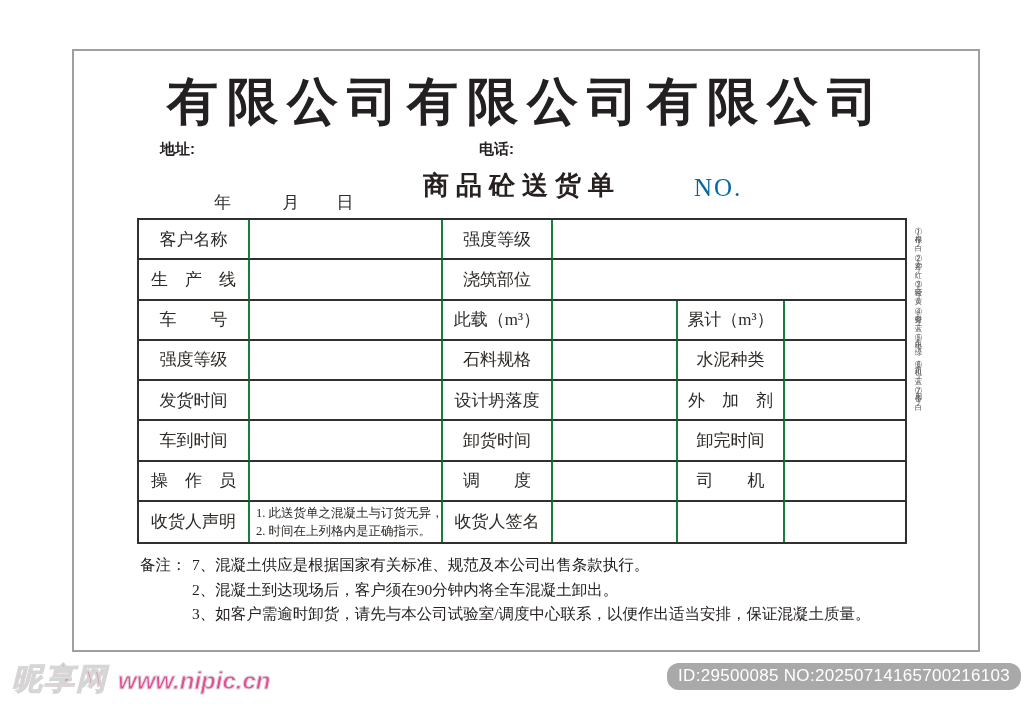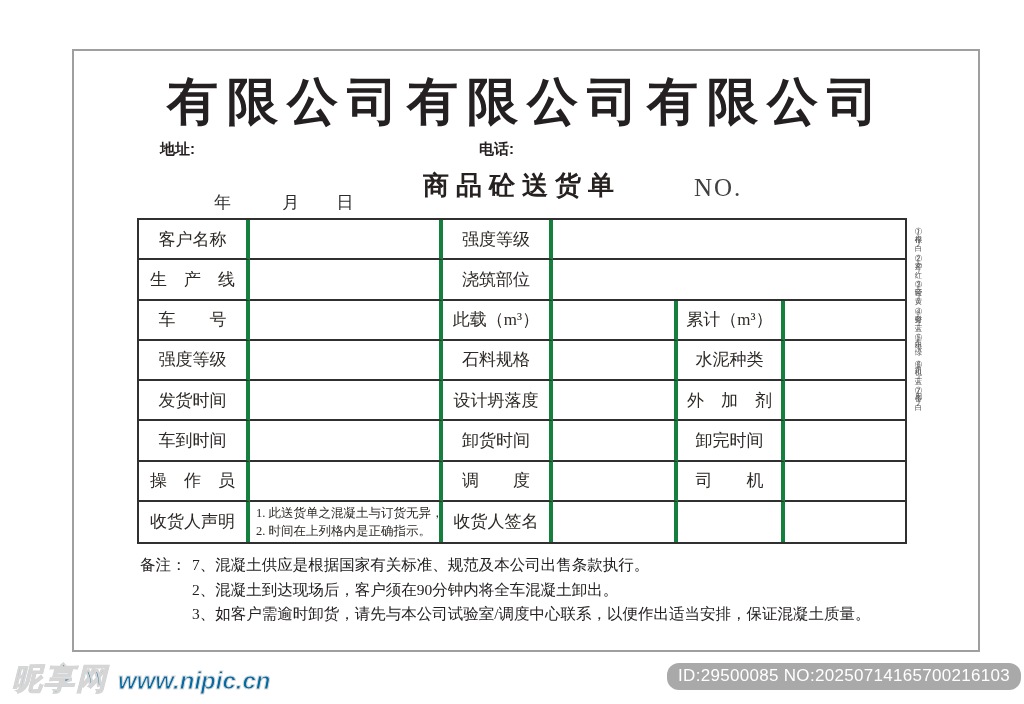--- a/index.html
+++ b/index.html
@@ -11,52 +11,52 @@
 
   .company-title { left:73px; top:74px; width:908px; text-align:center;
     font-weight:bold; font-size:51px; letter-spacing:9px; color:#242021; line-height:56px; white-space:nowrap; }
 
   .contact-label { top:140px; font-weight:bold; font-size:15px; color:#262120; }
   .addr { left:160px; } .phone { left:479px; }
 
   .doc-title { left:137px; top:168px; width:770px; text-align:center;
     font-weight:bold; font-size:26px; letter-spacing:7px; color:#262120; }
   .no-label { left:694px; top:174px; font-family:"Liberation Serif",serif;
-    font-size:25px; letter-spacing:2px; color:#404040; }
+    font-size:25px; letter-spacing:2px; color:#0369a1; }
 
   .date-row { left:214px; top:191px; font-family:"Liberation Serif",serif;
     font-size:17px; color:#2b2b2b; }
   .date-row .m { margin-left:47px; } .date-row .d { margin-left:33px; }
 
   .form-table { left:137px; top:218px; width:770px; height:326px;
     border:2px solid #303030; display:grid;
     grid-template-columns:111px 193px 110px 125px 107px 120px;
     grid-auto-rows:1fr; background:#fff; }
-  .cell { border-right:4px solid #15803d; border-bottom:2px solid #303030;
+  .cell { border-right:2px solid #15803d; border-bottom:2px solid #303030;
     display:flex; align-items:center; justify-content:center;
     font-family:"Liberation Serif",serif; font-size:17px; color:#2d2926; white-space:nowrap; }
   .cell.span3 { grid-column:span 3; }
   .cell.last-col { border-right:none; }
   .cell.last-row { border-bottom:none; }
   .cell.decl { flex-direction:column; align-items:flex-start; justify-content:center;
     font-size:12.5px; line-height:1.45; padding:2px 3px 2px 6px; color:#2d2926; }
 
   .copy-strip { left:909px; top:221px; width:18px; display:flex; flex-direction:column;
     align-items:center; gap:1px; }
   .copy-strip span { writing-mode:vertical-rl; text-orientation:upright;
     font-family:"Liberation Serif",serif; font-size:7.5px; line-height:1.05; color:#555; }
 
   .remarks { left:140px; top:553px; width:820px; font-family:"Liberation Serif",serif;
     font-size:15.5px; color:#242120; line-height:24.5px; }
   .remarks .first { display:flex; }
   .remarks .lbl { width:52px; flex:0 0 52px; }
   .remarks .cont { padding-left:52px; }
 
   .watermark { left:12px; top:659px; display:flex; align-items:baseline; gap:10px;
-    font-style:italic; font-weight:bold; color:#0369a1;
+    font-style:italic; font-weight:bold; color:#ec4899;
     -webkit-text-stroke:1.1px #d6d6d6; white-space:nowrap; }
   .watermark .site { font-size:30px; letter-spacing:2px; }
   .watermark .url  { font-size:24px; -webkit-text-stroke:1px #dadada; }
 
   .id-badge { right:3px; top:663px; background:#a9a9a9; color:#ffffff;
     font-size:17px; letter-spacing:0.3px; padding:3px 11px 4px;
     border-radius:12px; white-space:nowrap; }
 </style>
 </head>
 <body>

